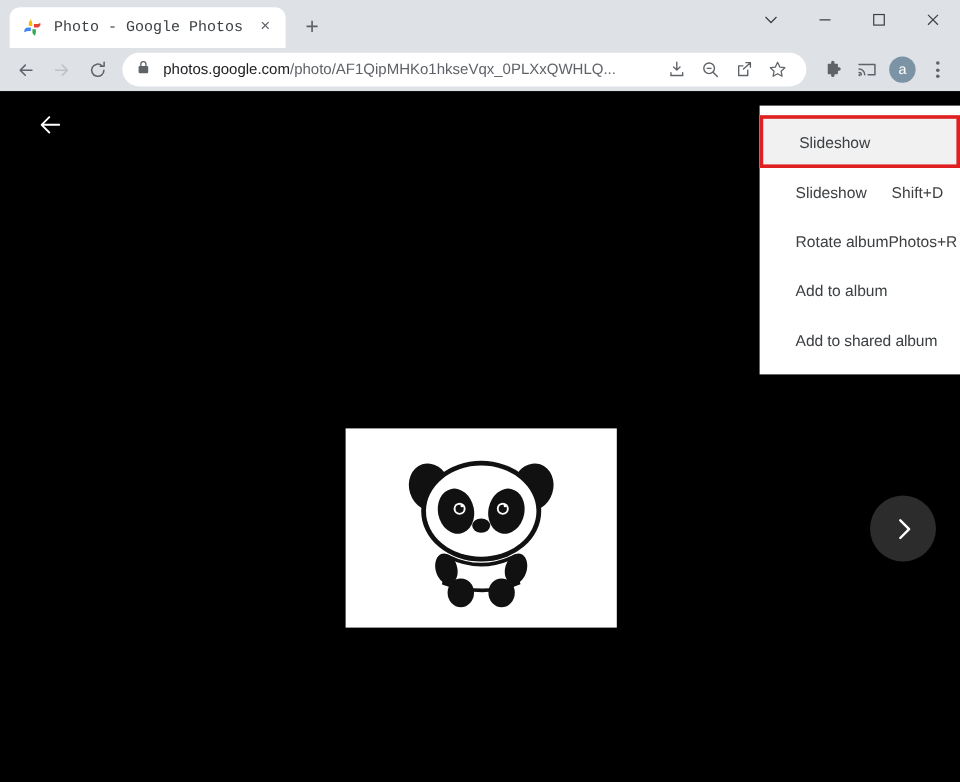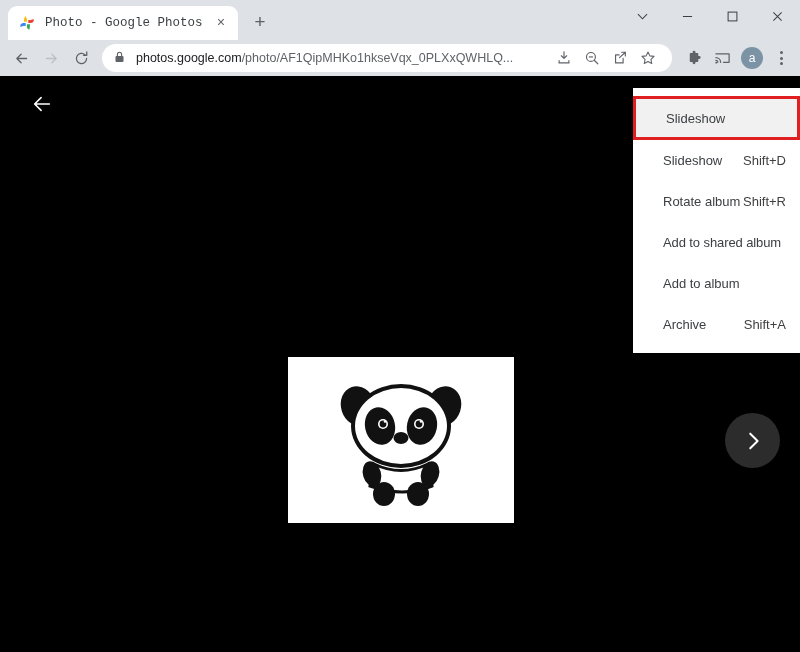--- a/index.html
+++ b/index.html
@@ -411,33 +411,29 @@
       <div class="menu-item highlighted">
         <span class="mi-label">Slideshow</span>
         <span class="mi-shortcut"></span>
       </div>
       <div class="menu-item">
         <span class="mi-label">Slideshow</span>
         <span class="mi-shortcut">Shift+D</span>
       </div>
       <div class="menu-item">
         <span class="mi-label">Rotate album</span>
-        <span class="mi-shortcut">Shift+R</span>
+        <span class="mi-shortcut">Photos+R</span>
+      </div>
+      <div class="menu-item">
+        <span class="mi-label">Add to album</span>
+        <span class="mi-shortcut"></span>
       </div>
       <div class="menu-item wide">
         <span class="mi-label">Add to shared album</span>
         <span class="mi-shortcut"></span>
-      </div>
-      <div class="menu-item">
-        <span class="mi-label">Add to album</span>
-        <span class="mi-shortcut"></span>
-      </div>
-      <div class="menu-item">
-        <span class="mi-label">Archive</span>
-        <span class="mi-shortcut">Shift+A</span>
       </div>
     </div>
   </div>
 
   <div class="photo-frame">
     <svg width="190" height="145" viewBox="0 0 190 145">
       <g fill="#111111">
 
         <ellipse cx="52" cy="38" rx="17" ry="20" transform="rotate(-18 52 38)"></ellipse>
         <ellipse cx="138" cy="38" rx="17" ry="20" transform="rotate(18 138 38)"></ellipse>

